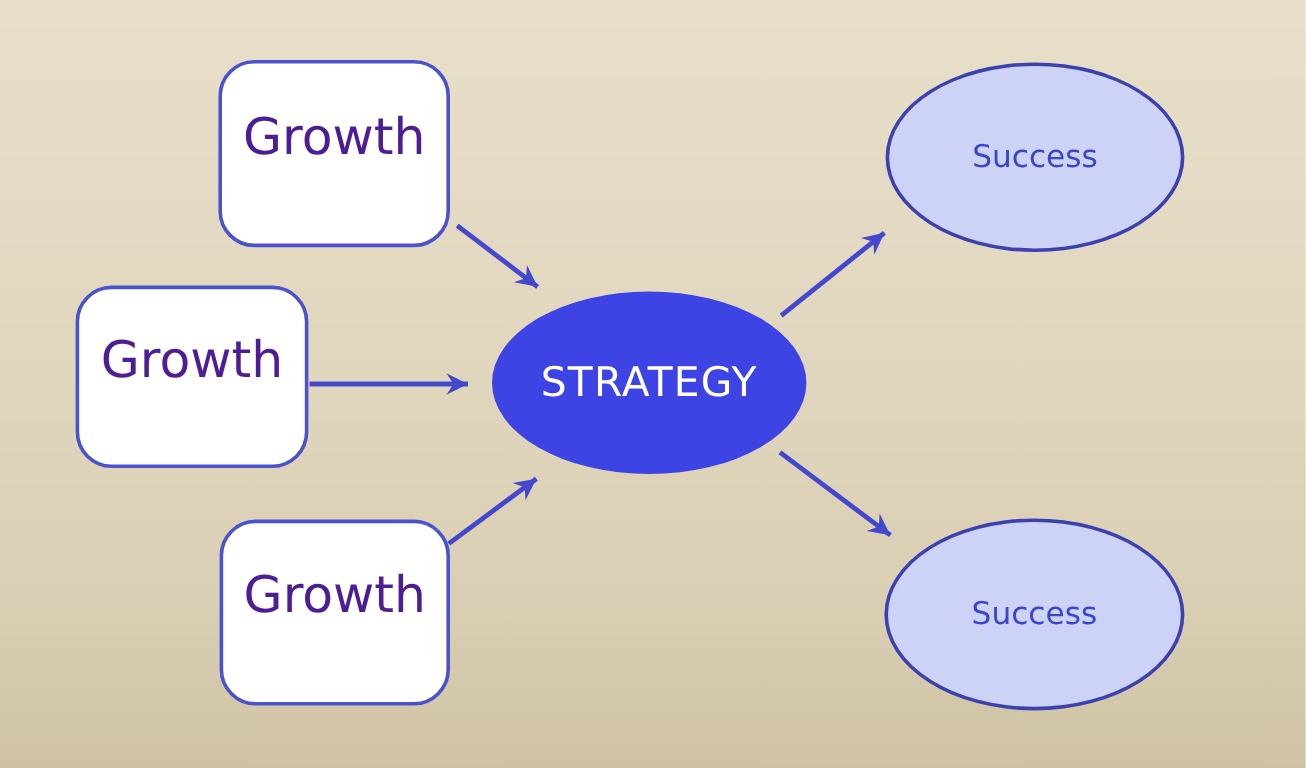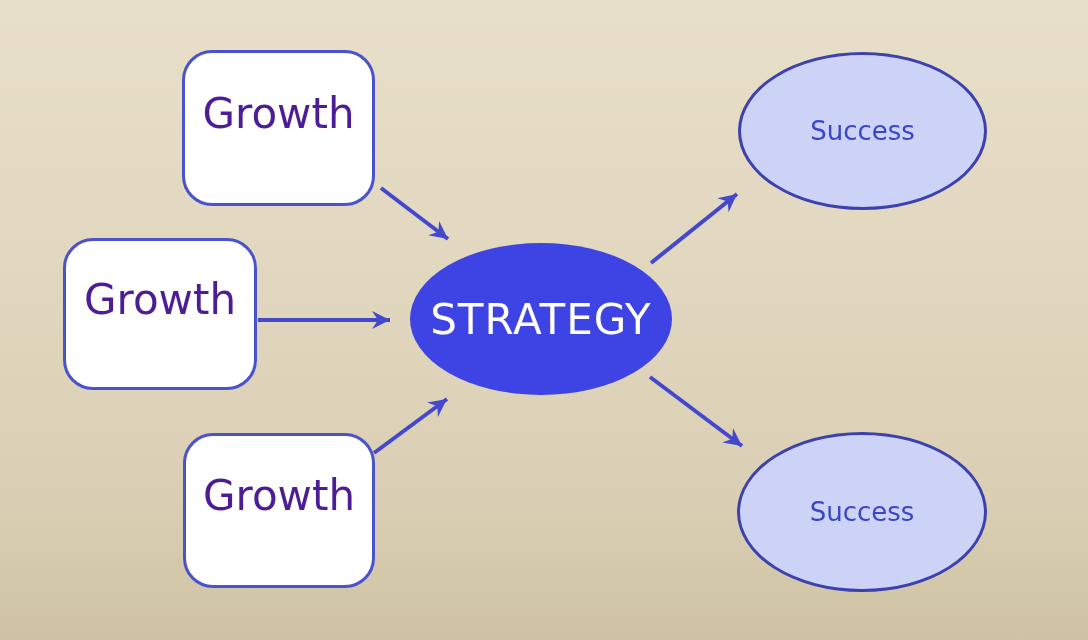--- a/index.html
+++ b/index.html
@@ -39,21 +39,21 @@
     color: #4c1d95;
     font-size: 42px;
   }
   .box .label {
     transform: translateY(-15px);
   }
   .ellipse-strategy {
     background: #3e43e4;
     border-radius: 50%;
     color: #ffffff;
-    font-size: 42px;
+    font-size: 34px;
     letter-spacing: 1px;
   }
   .ellipse-success {
     background: #cdd3f7;
     border: 3px solid #3c41ae;
     border-radius: 50%;
     color: #3a46c8;
     font-size: 26px;
   }
   

